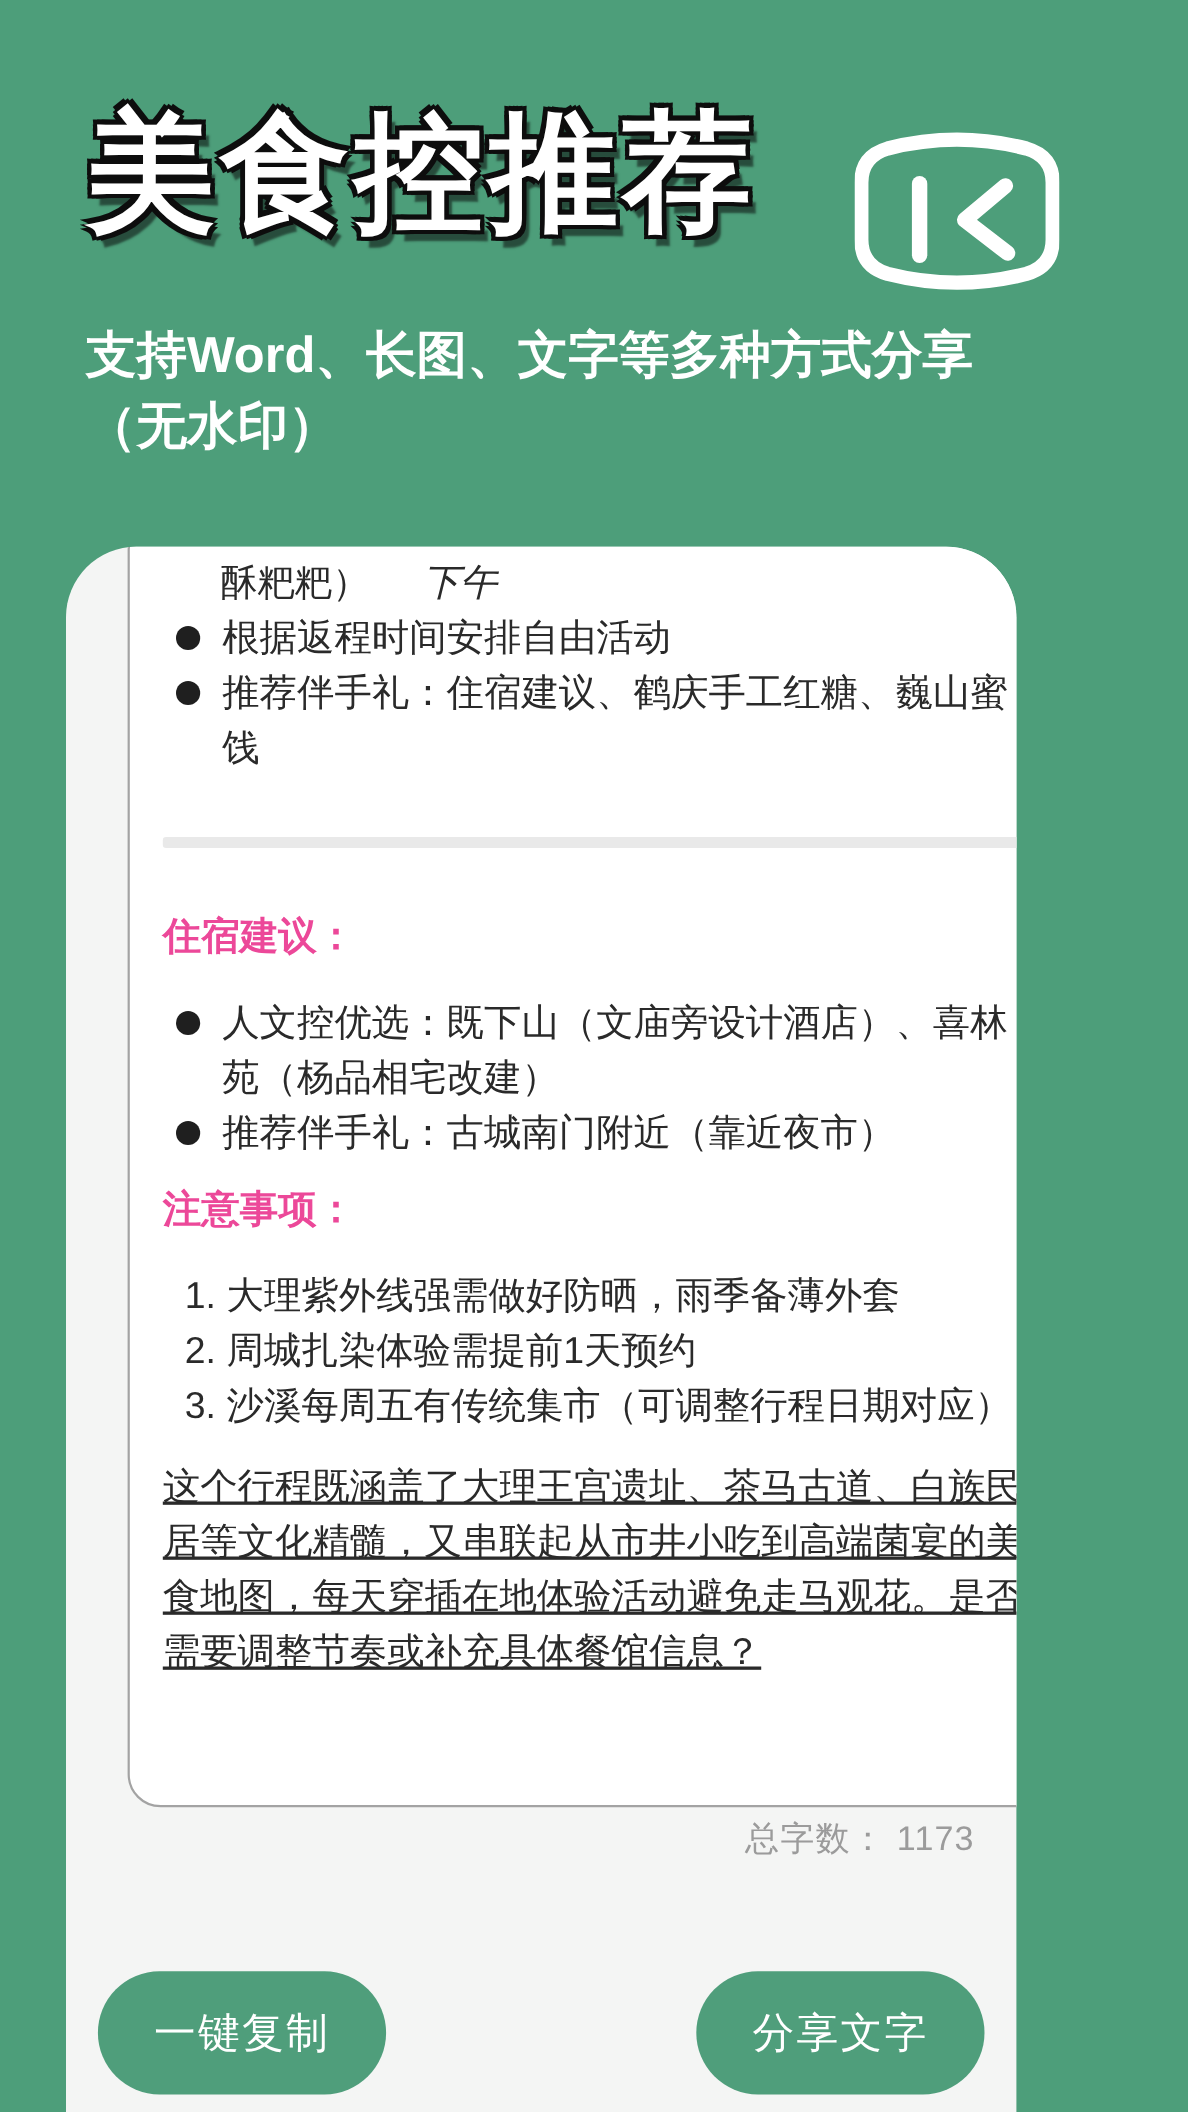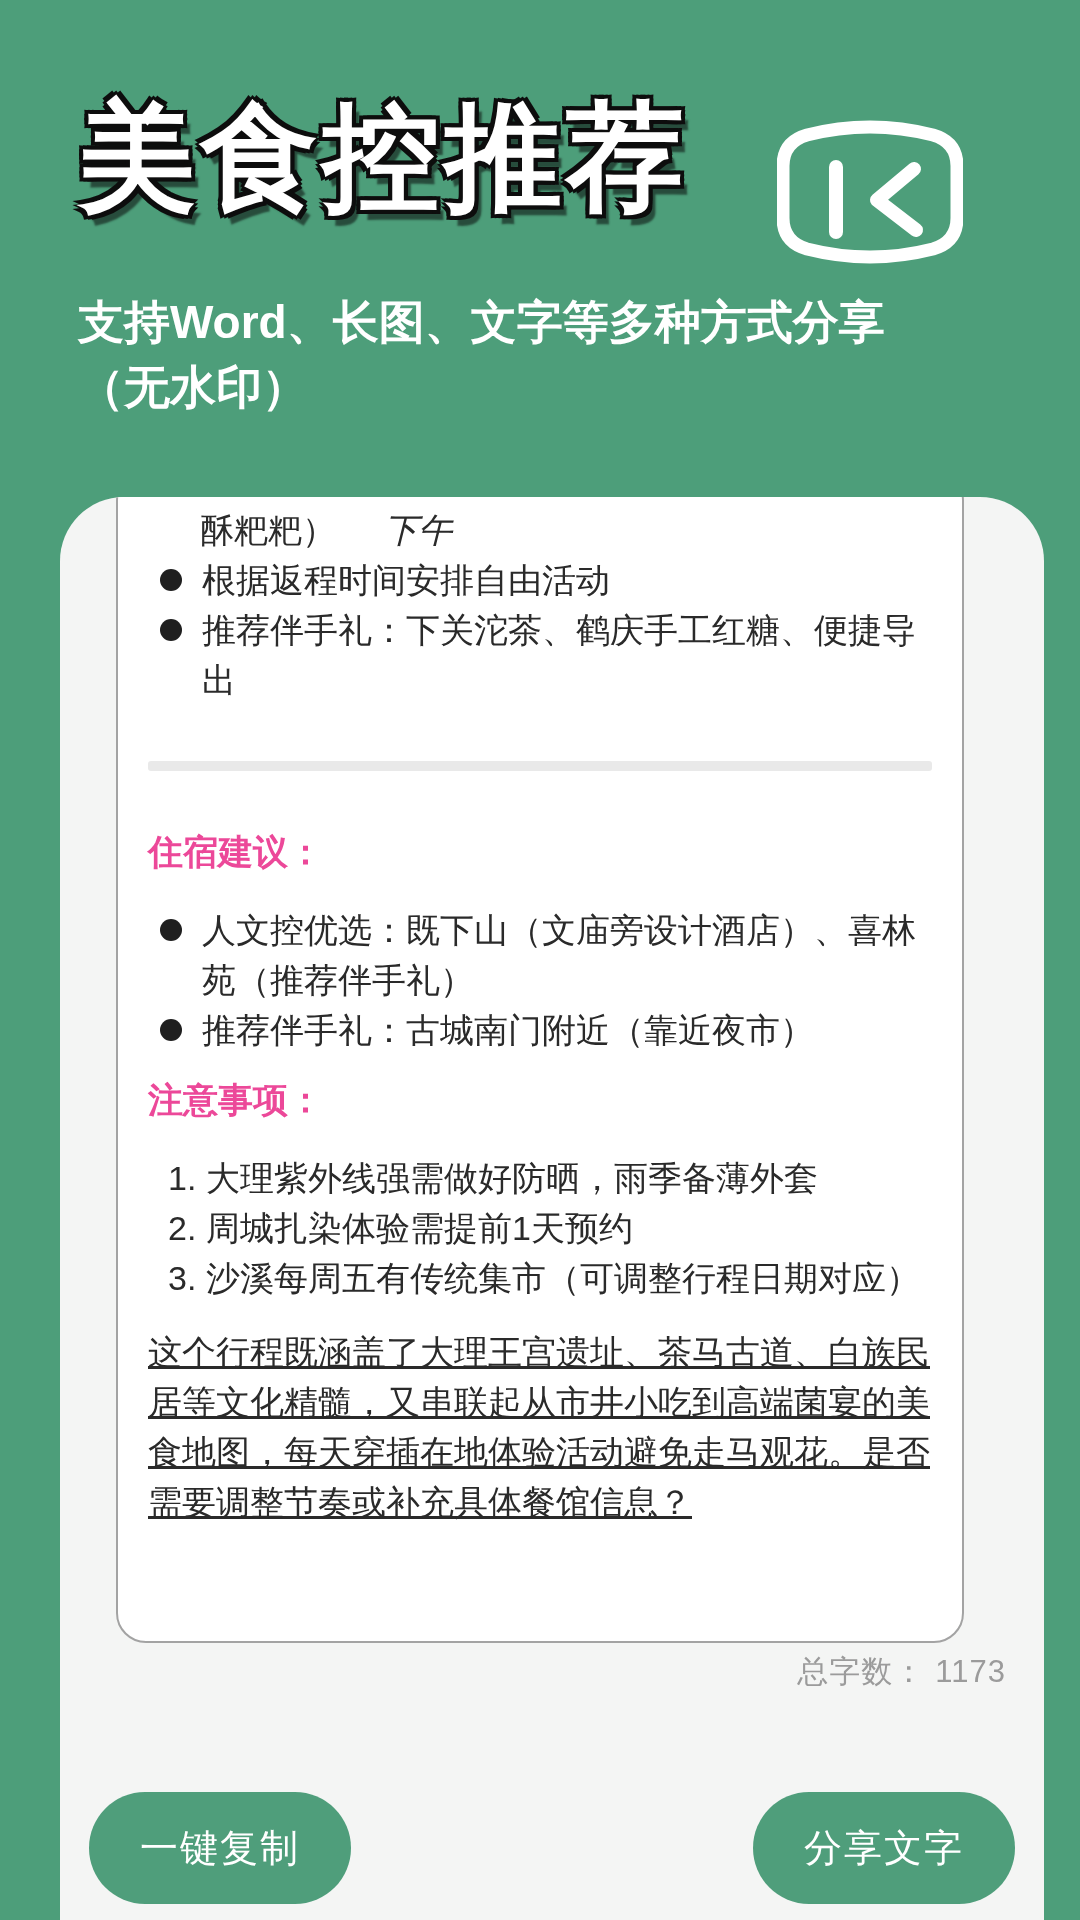--- a/index.html
+++ b/index.html
@@ -40,21 +40,21 @@
     font-size: 46px;
     line-height: 1.42;
     font-weight: bold;
     color: #ffffff;
   }
 
   
   .card {
     position: absolute;
     left: 60px; top: 497px;
-    width: 984px; height: 1423px;
+    width: 864px; height: 1423px;
     background: #f4f5f4;
     border-radius: 64px 64px 0 0;
     overflow: hidden;
   }
 
   
   .bubble {
     position: absolute;
     left: 56px; top: -26px;
     width: 848px; height: 1172px;
@@ -155,29 +155,29 @@
 <div class="card">
 
   <div class="bubble">
 
     <div class="clip-line">
       <span>酥粑粑）</span><em>下午</em>
     </div>
 
     <ul class="dots">
       <li>根据返程时间安排自由活动</li>
-      <li>推荐伴手礼：下关沱茶、鹤庆手工红糖、便捷导出</li>
+      <li>推荐伴手礼：住宿建议、鹤庆手工红糖、巍山蜜饯</li>
     </ul>
 
     <hr class="divider">
 
     <h3 class="sec">住宿建议：</h3>
 
     <ul class="dots">
-      <li>人文控优选：既下山（文庙旁设计酒店）、喜林苑（推荐伴手礼）</li>
+      <li>人文控优选：既下山（文庙旁设计酒店）、喜林苑（杨品相宅改建）</li>
       <li>推荐伴手礼：古城南门附近（靠近夜市）</li>
     </ul>
 
     <h3 class="sec later">注意事项：</h3>
 
     <ol class="nums">
       <li>大理紫外线强需做好防晒，雨季备薄外套</li>
       <li>周城扎染体验需提前1天预约</li>
       <li>沙溪每周五有传统集市（可调整行程日期对应）</li>
     </ol>

